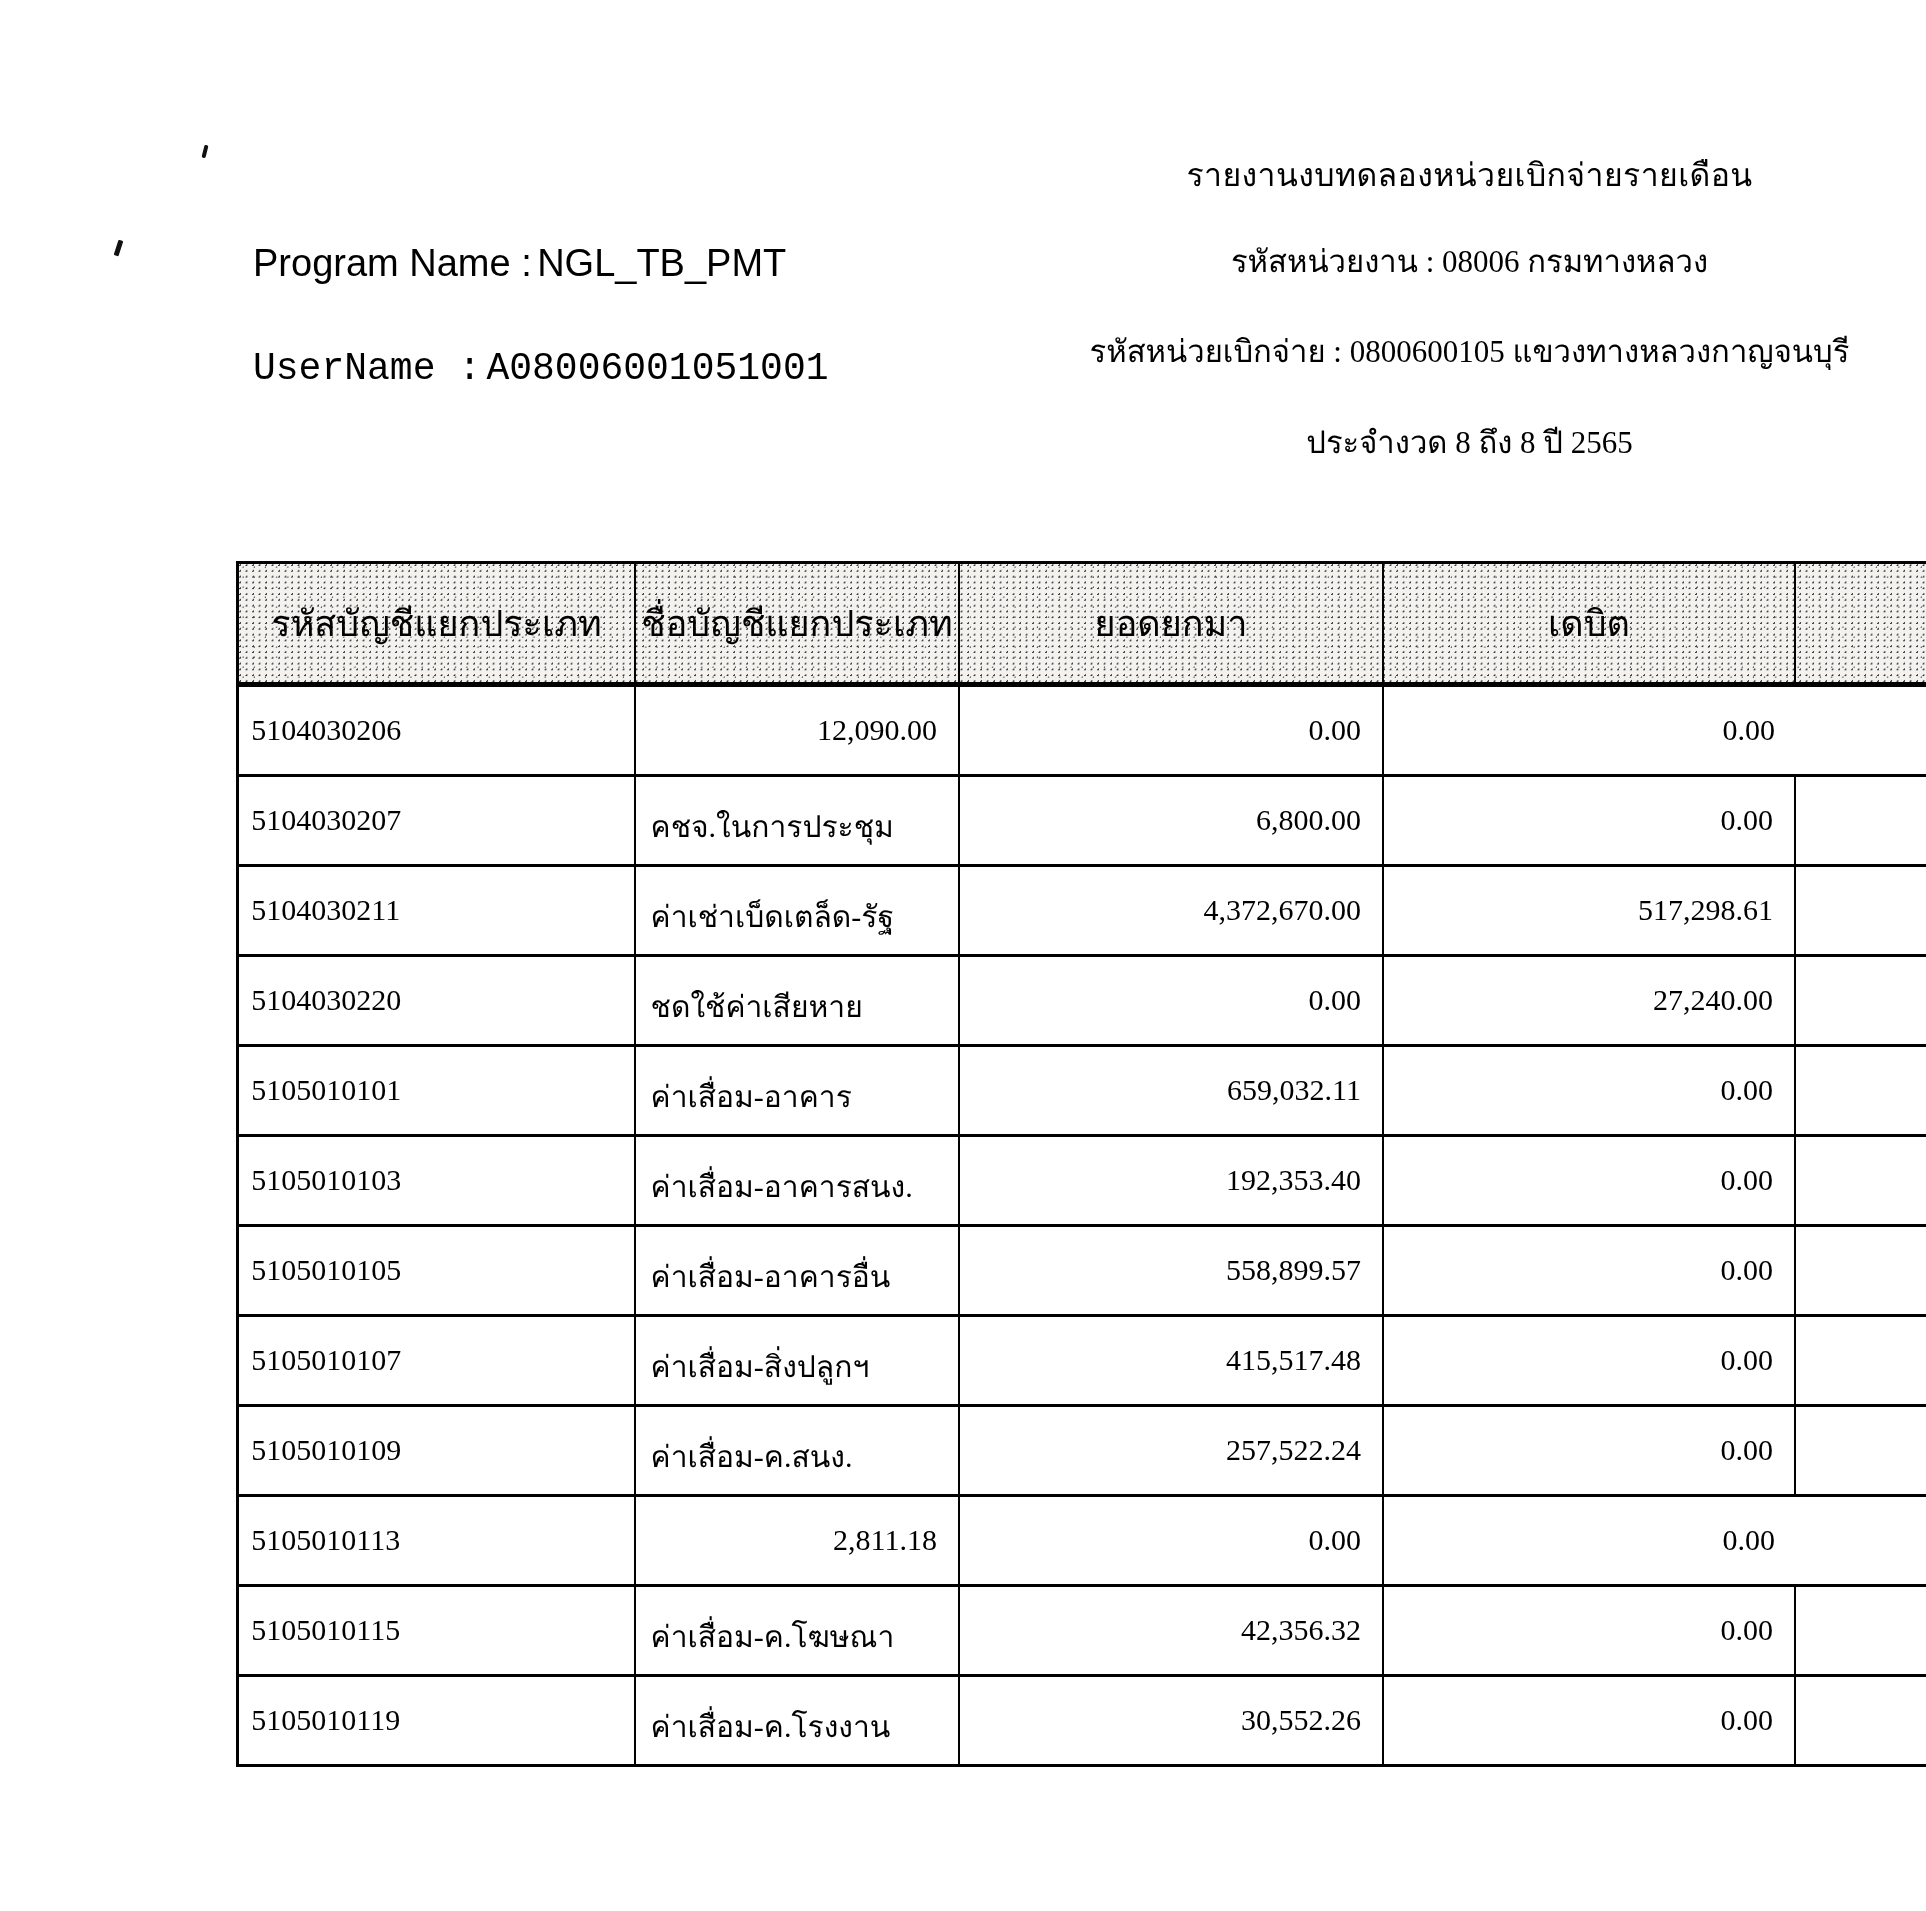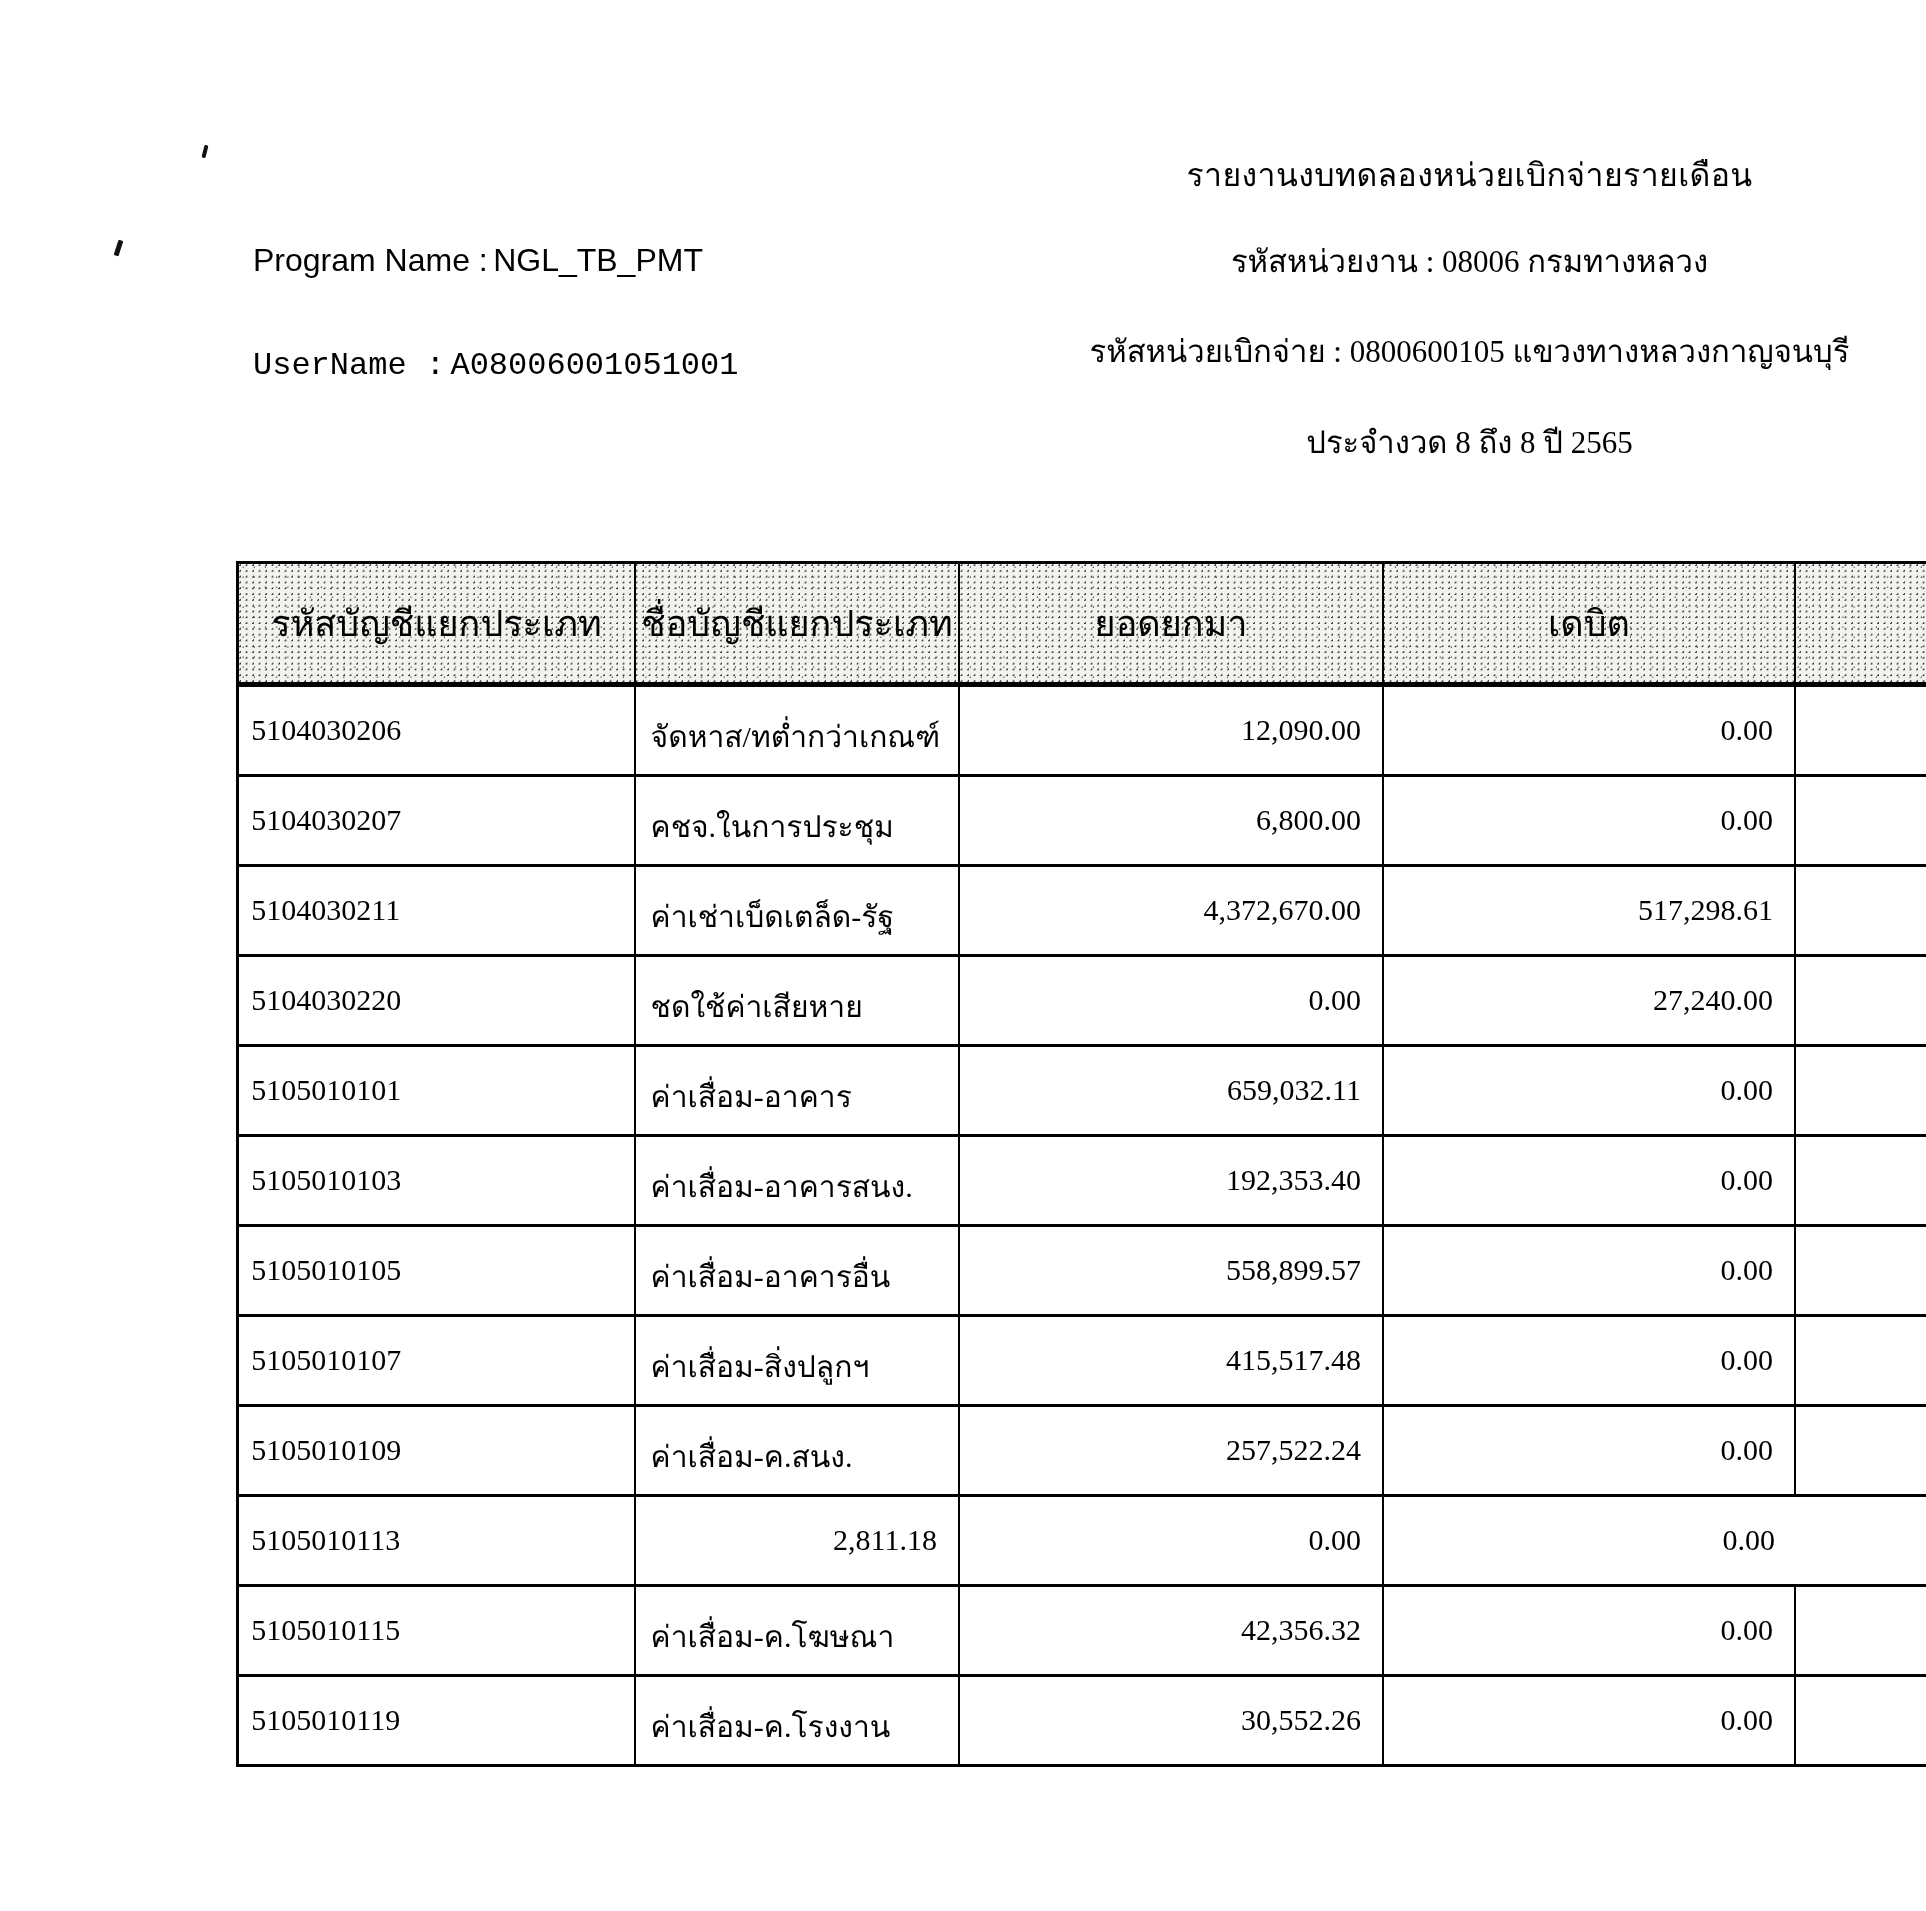--- a/index.html
+++ b/index.html
@@ -12,21 +12,21 @@
   .title {
     position:absolute; top:149px; left:1007px; width:925px;
     text-align:center; font-size:32px; letter-spacing:0.4px;
   }
   .center-line { position:absolute; left:1007px; width:925px; text-align:center; font-size:31px; }
   .agency-line { top:236px; }
   .disb-line   { top:326px; }
   .period-line { top:417px; }
 
   .latin { font-family:"Liberation Sans","DejaVu Sans",sans-serif; }
-  .left-line { position:absolute; left:253px; font-size:32px; white-space:nowrap; }
+  .left-line { position:absolute; left:253px; font-size:38px; white-space:nowrap; }
   .program-line  { top:242px; }
   .username-line { top:347px;font-family:Liberation Mono, monospace; }
   .left-line .val { margin-left:5.4px; }
 
   
   .speck { position:absolute; background:#111; }
   .speck1 { left:203px; top:145px; width:4.2px; height:13px; transform:rotate(14deg); border-radius:1.5px; }
   .speck2 { left:116px; top:240px; width:4.6px; height:16px; transform:rotate(18deg); border-radius:1.2px; }
 
   
@@ -89,21 +89,20 @@
       <div class="hcell">รหัสบัญชีแยกประเภท</div>
       <div class="hcell">ชื่อบัญชีแยกประเภท</div>
       <div class="hcell">ยอดยกมา</div>
       <div class="hcell">เดบิต</div>
       <div class="hcell">เครดิต</div>
 
     </div>
     <div class="tbody" id="tbody">
         <div class="trow">
           <div class="tcell c0">5104030206</div>
-          <div class="tcell c1">จัดหาส/ทต่ำกว่าเกณฑ์</div>
           <div class="tcell c2">12,090.00</div>
           <div class="tcell c3">0.00</div>
           <div class="tcell c4">0.00</div>
         </div>
         <div class="trow">
           <div class="tcell c0">5104030207</div>
           <div class="tcell c1">คชจ.ในการประชุม</div>
           <div class="tcell c2">6,800.00</div>
           <div class="tcell c3">0.00</div>
           <div class="tcell c4">0.00</div>

